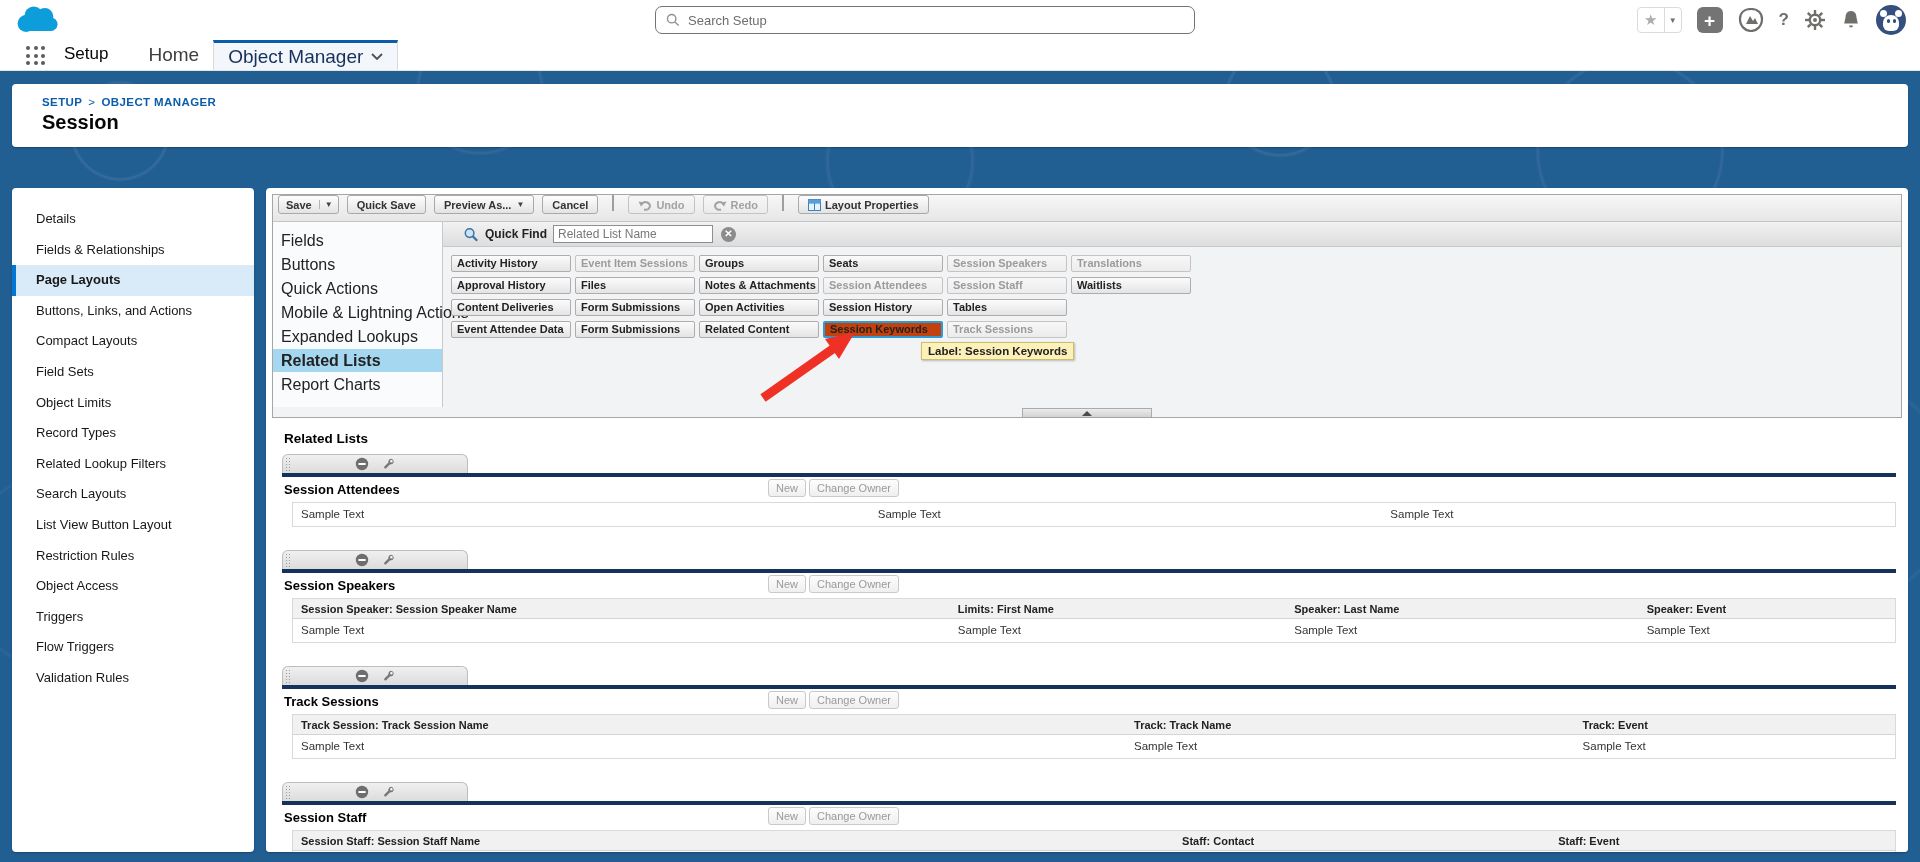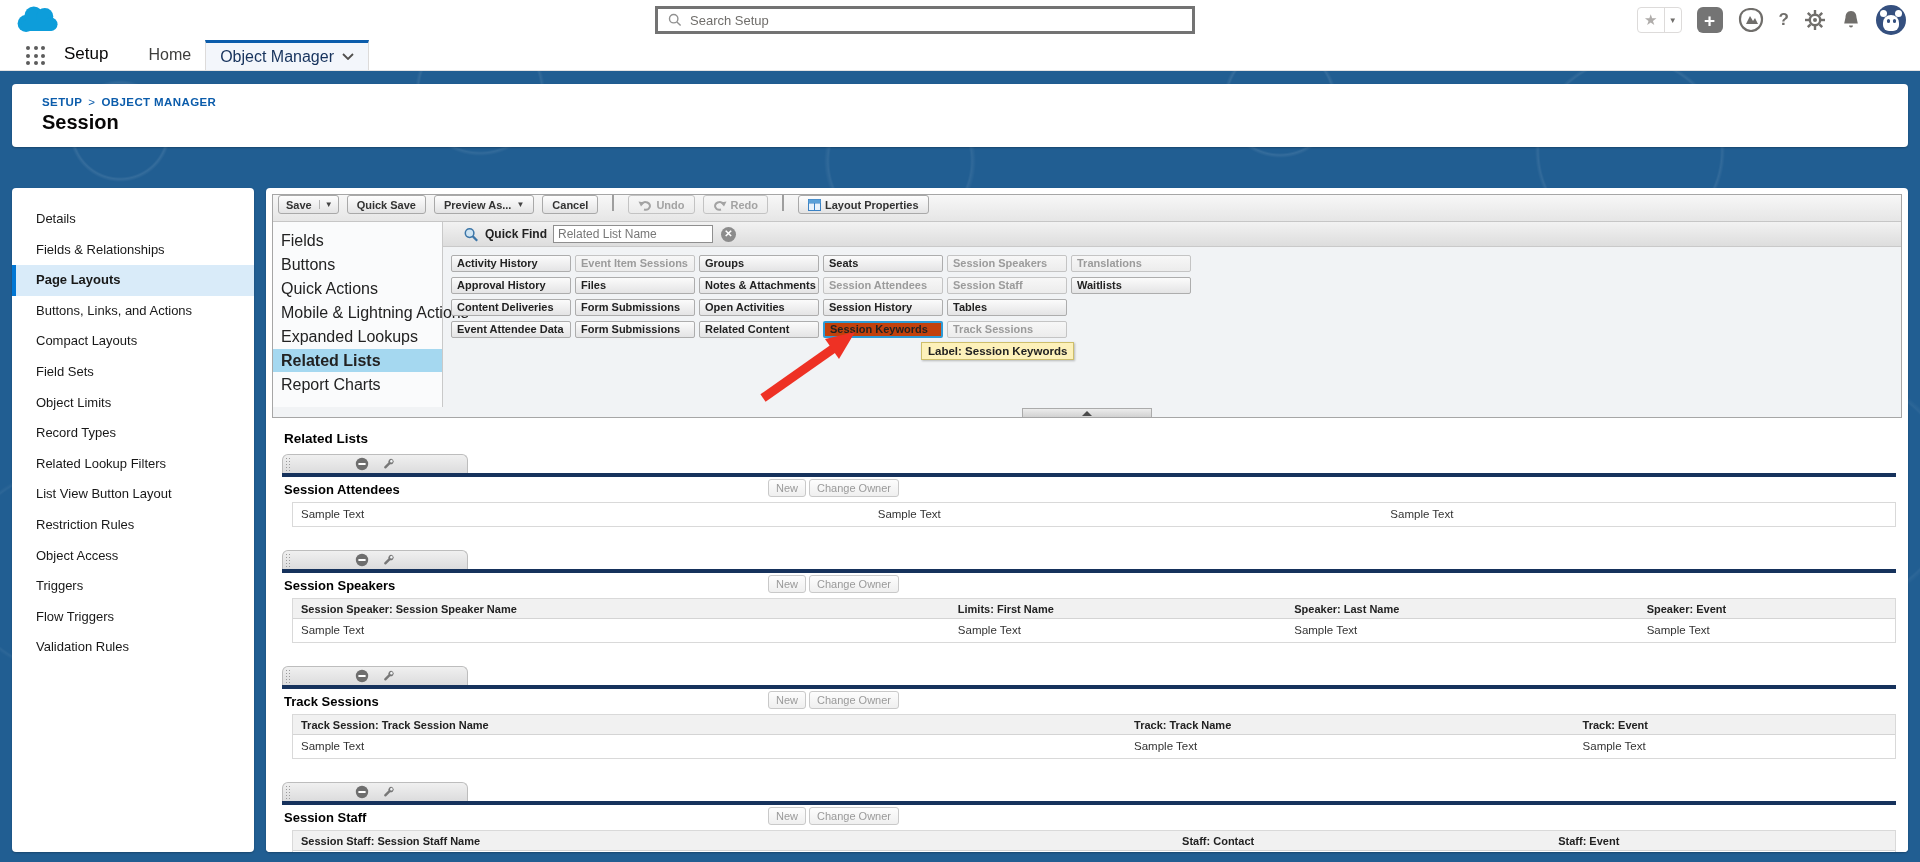--- a/index.html
+++ b/index.html
@@ -1,41 +1,41 @@
 <!DOCTYPE html>
 <html><head>
 <meta charset="utf-8">
 <style>
   * { margin:0; padding:0; box-sizing:border-box; }
   html,body { width:1920px; height:862px; overflow:hidden; font-family:"Liberation Sans", sans-serif; background:#fff; }
 
   
   .ghead { position:absolute; left:0; top:0; width:1920px; height:40px; background:#fff; display:flex; align-items:center; z-index:30; }
   .logo { margin-left:12px; width:52px; height:34px; }
-  .gsearch { position:absolute; left:655px; top:6px; width:540px; height:28px; border:3px solid #737373; border-radius:0; background:#fff; display:flex; align-items:center; padding-left:10px; }
+  .gsearch { position:absolute; left:655px; top:6px; width:540px; height:28px; border:1px solid #737373; border-radius:7px; background:#fff; display:flex; align-items:center; padding-left:10px; }
   .gsearch input { border:none; outline:none; flex:1; font-size:13px; color:#444; margin-left:8px; font-family:"Liberation Sans",sans-serif; }
   .gsearch input::placeholder { color:#706e6b; }
   .gicons { position:absolute; right:14px; top:5px; display:flex; align-items:center; gap:15px; }
   .fav { display:flex; border:1px solid #dddbda; border-radius:4px; height:26px; overflow:hidden; }
   .fav .star { width:26px; display:flex; align-items:center; justify-content:center; color:#b0adab; font-size:15px; }
   .fav .caret { width:17px; border-left:1px solid #dddbda; display:flex; align-items:center; justify-content:center; color:#706e6b; font-size:8px; }
   .plusbox { width:26px; height:26px; border-radius:6px; background:#747474; color:#fff; font-size:19px; font-weight:bold; display:flex; align-items:center; justify-content:center; line-height:1; }
   .gico { color:#706e6b; display:flex; align-items:center; justify-content:center; }
   .help { font-size:17px; font-weight:bold; color:#706e6b; }
   .avatar { width:30px; height:30px; border-radius:50%; background:#35507f; position:relative; overflow:hidden; }
   .avatar::before { content:""; position:absolute; left:7px; top:10px; width:16px; height:16px; background:#fff; border-radius:8px 8px 6px 6px; }
   .avatar::after { content:""; position:absolute; left:4px; top:5px; width:7px; height:7px; background:#fff; border-radius:50%; box-shadow:15px 0 0 #fff; }
   .avatar .eye { position:absolute; left:11px; top:14px; width:2.5px; height:4px; background:#35507f; border-radius:2px; box-shadow:6px 0 0 #35507f; }
 
   
   .navbar { position:absolute; left:0; top:40px; width:1920px; height:31px; background:#fff; border-bottom:1px solid #e3e3e3; display:flex; align-items:stretch; z-index:30; }
   .waffle { width:20px; height:20px; margin:6px 10px 0 26px; display:grid; grid-template-columns:repeat(3,1fr); gap:3px; cursor:pointer; }
   .waffle i { width:4px; height:4px; border-radius:50%; background:#5c5c5c; }
   .nav-title { font-size:17px; color:#080707; margin:4px 26px 0 8px; }
-  .tab { display:flex; align-items:center; padding:0 14px; font-size:16px; color:#3e3e3c; cursor:pointer; }
+  .tab { display:flex; align-items:center; padding:0 14px; font-size:19px; color:#3e3e3c; cursor:pointer; }
   .tab.active { background:#f3f6fb; border-left:1px solid #dddbda; border-right:1px solid #dddbda; border-top:3px solid #0b5cab; color:#16325c; gap:8px; }
 
   
   .bluebg { position:absolute; left:0; top:71px; width:1920px; height:791px; background-color:#215e92;
     background-image:
       radial-gradient(circle at 120px 60px, rgba(255,255,255,0) 46px, rgba(255,255,255,.09) 48px, rgba(255,255,255,0) 51px),
       radial-gradient(circle at 480px 20px, rgba(255,255,255,0) 60px, rgba(255,255,255,.08) 62px, rgba(255,255,255,0) 65px),
       radial-gradient(circle at 900px 90px, rgba(255,255,255,0) 70px, rgba(255,255,255,.07) 72px, rgba(255,255,255,0) 76px),
       radial-gradient(circle at 1280px 30px, rgba(255,255,255,0) 52px, rgba(255,255,255,.09) 54px, rgba(255,255,255,0) 57px),
       radial-gradient(circle at 1630px 80px, rgba(255,255,255,0) 90px, rgba(255,255,255,.08) 92px, rgba(255,255,255,0) 95px),
@@ -198,20 +198,21 @@
   <div>
       <div class="sb-item">Details</div>
       <div class="sb-item">Fields &amp; Relationships</div>
       <div class="sb-item sel">Page Layouts</div>
       <div class="sb-item">Buttons, Links, and Actions</div>
       <div class="sb-item">Compact Layouts</div>
       <div class="sb-item">Field Sets</div>
       <div class="sb-item">Object Limits</div>
       <div class="sb-item">Record Types</div>
       <div class="sb-item">Related Lookup Filters</div>
+      <div class="sb-item">Search Layouts</div>
       <div class="sb-item">List View Button Layout</div>
       <div class="sb-item">Restriction Rules</div>
       <div class="sb-item">Object Access</div>
       <div class="sb-item">Triggers</div>
       <div class="sb-item">Flow Triggers</div>
       <div class="sb-item">Validation Rules</div>
     </div>
 </div>
 
 <div class="content-card">

